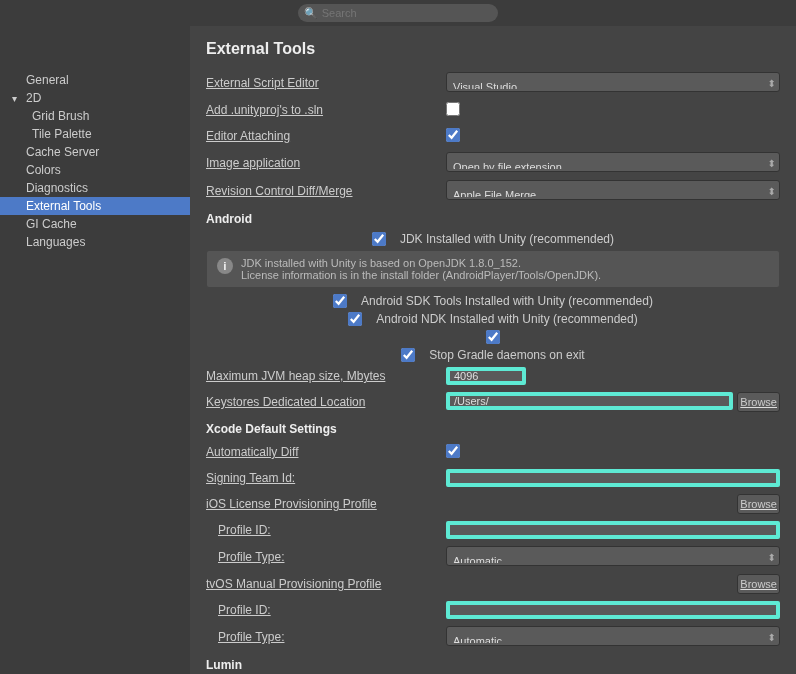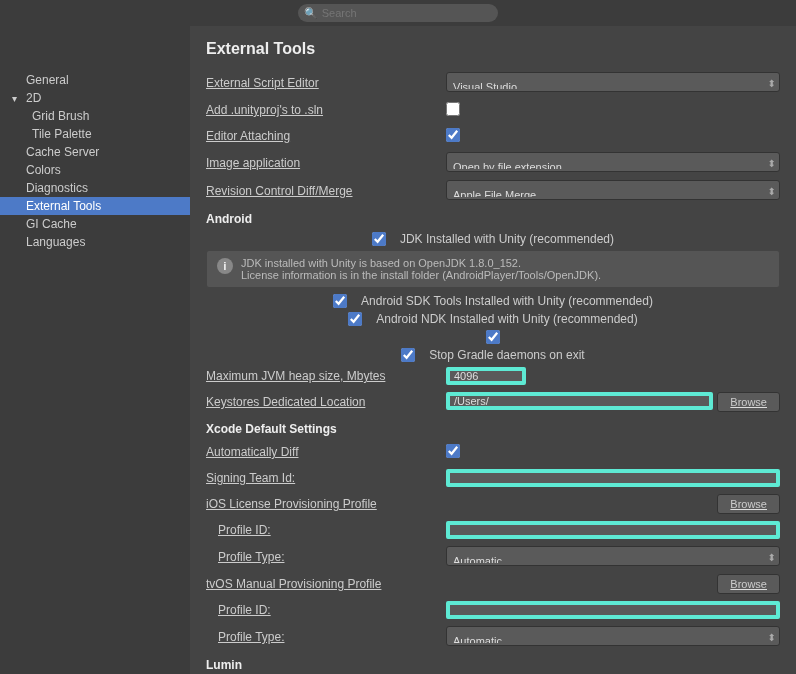--- a/index.html
+++ b/index.html
@@ -197,21 +197,21 @@
       margin-top: 1px;
     }
 
     
     .browse-btn {
       background: #5a5a5a;
       border: 1px solid #333;
       border-radius: 3px;
       color: #ccc;
       font-size: 11px;
-      padding: 2px 12px;
+      padding: 2px 2px;
       cursor: pointer;
       height: 20px;
       white-space: nowrap;
       flex-shrink: 0;
     }
 
     .input-browse-row {
       display: flex;
       gap: 4px;
       width: 100%;

